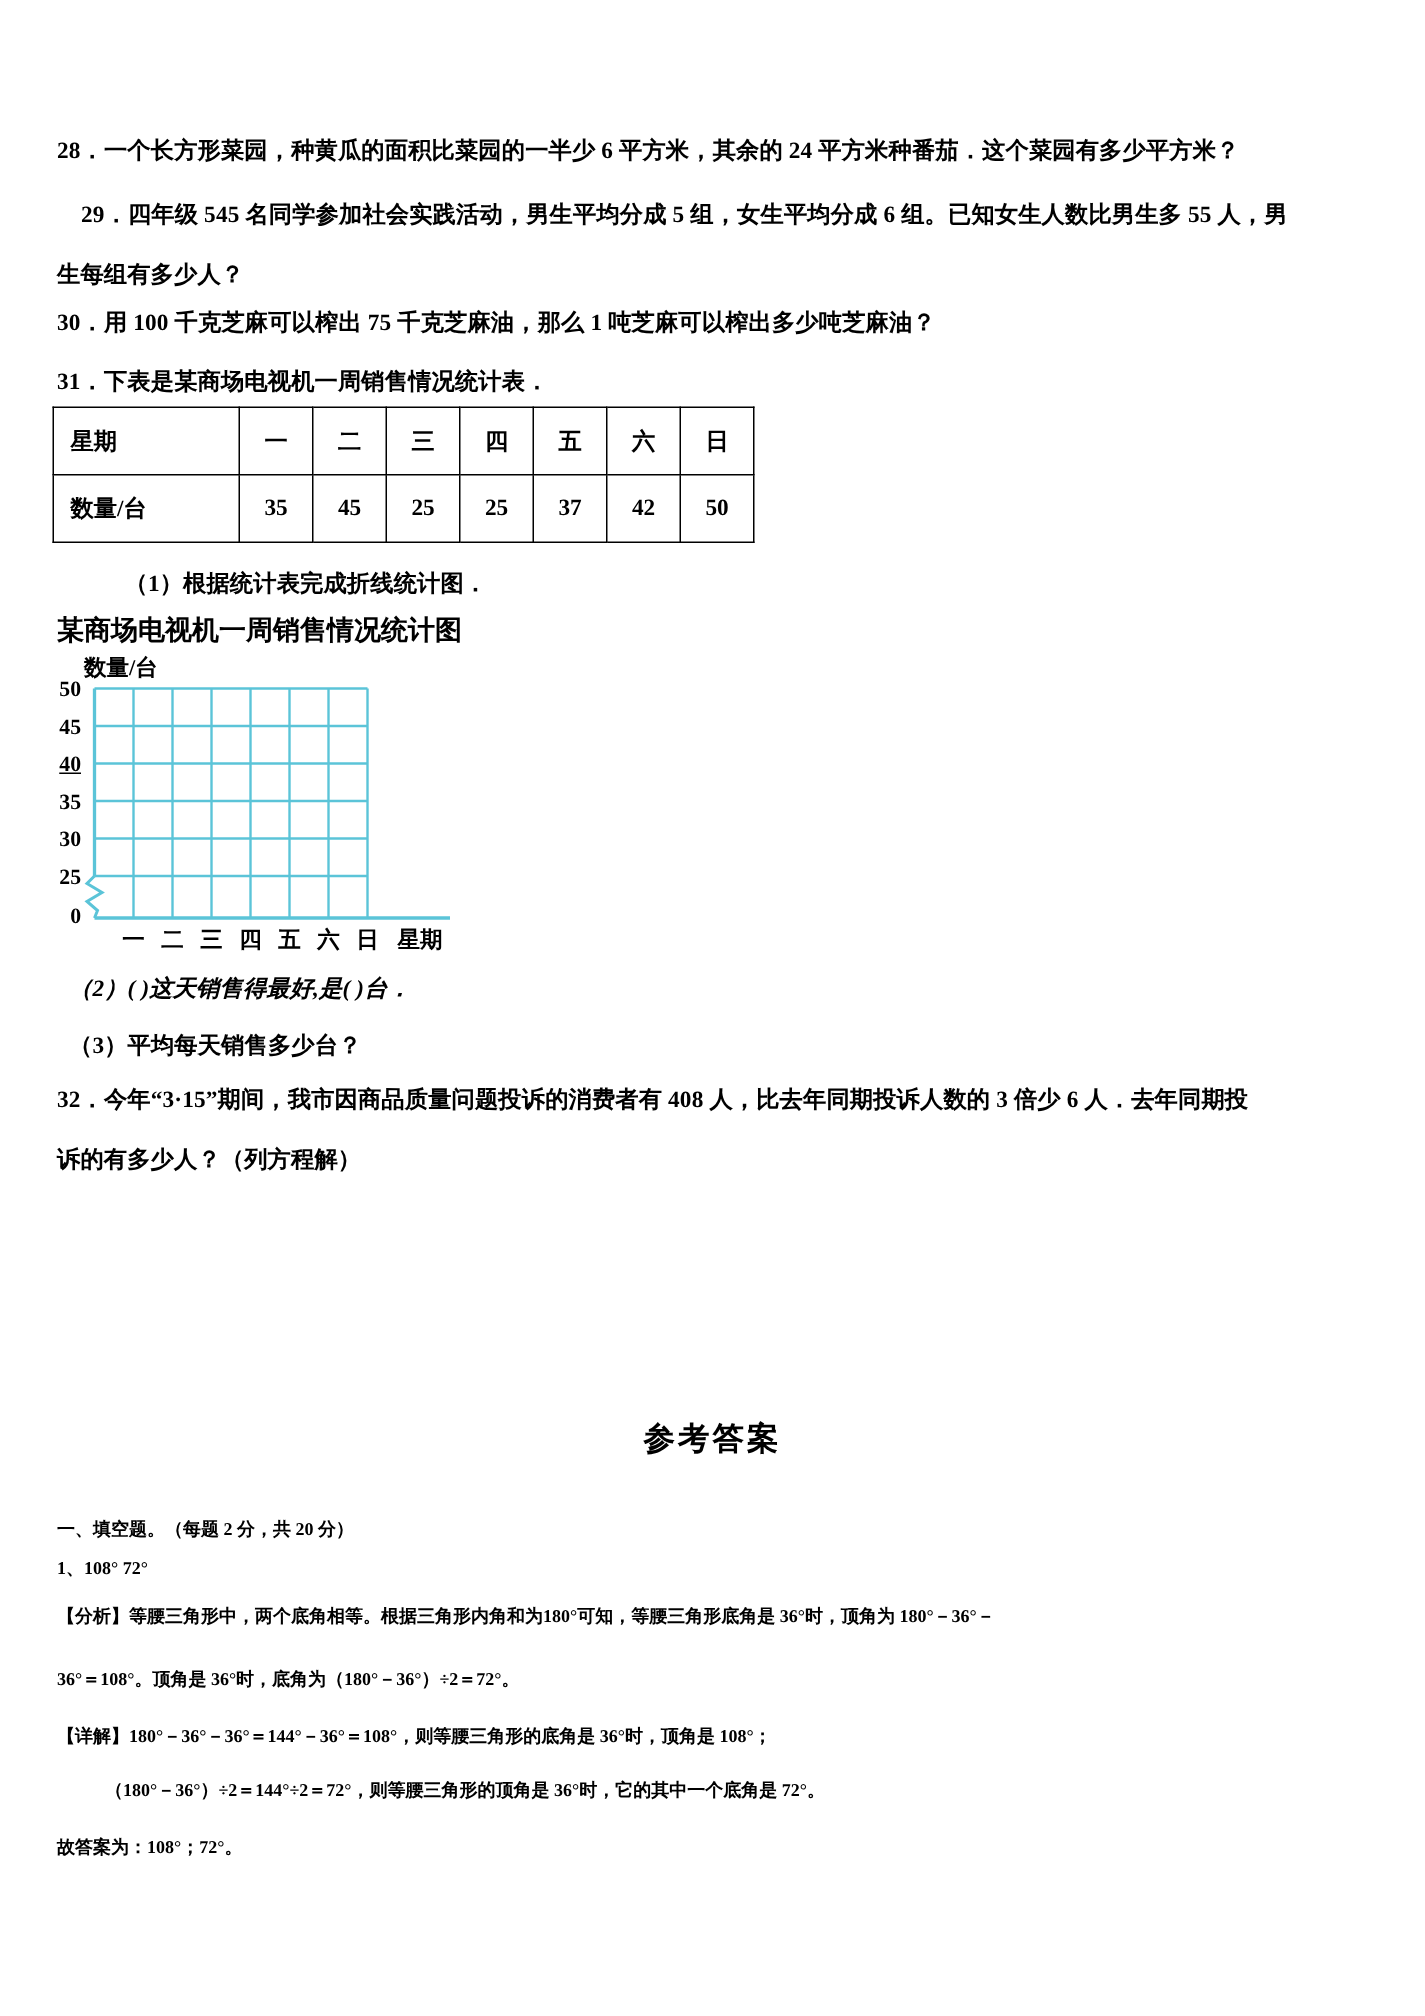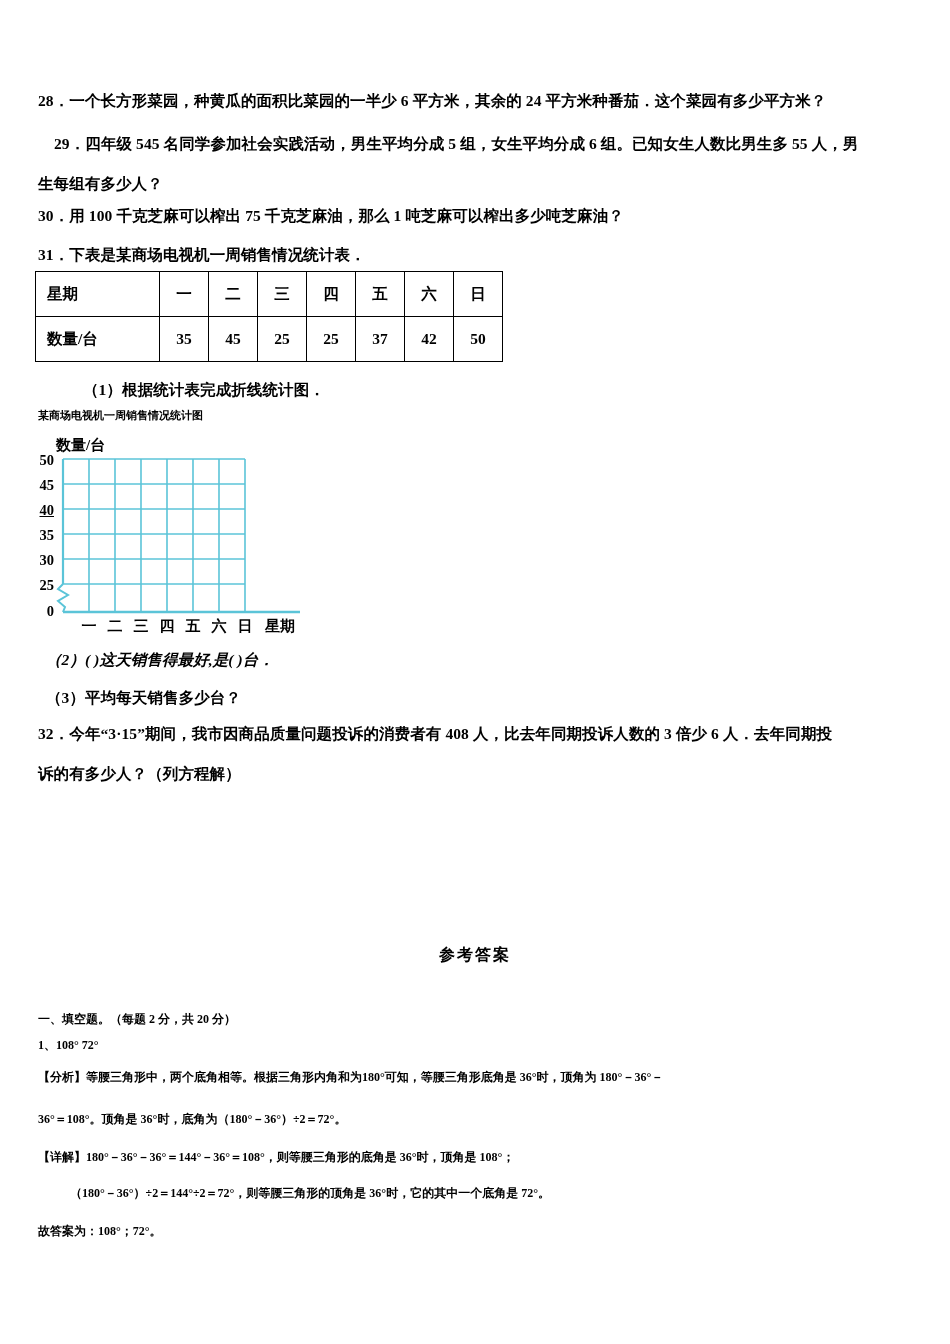--- a/index.html
+++ b/index.html
@@ -57,21 +57,21 @@
   .stat-table td.data-cell {
     width: 48px;
   }
 
   
   .chart-wrap {
     position: absolute;
   }
   .chart-title {
     position: absolute;
-    font-size: 11px;
+    font-size: 18px;
     font-weight: bold;
     white-space: nowrap;
   }
   .axis-name {
     position: absolute;
     font-size: 15px;
     font-weight: bold;
     white-space: nowrap;
   }
   .ytick {
@@ -95,21 +95,21 @@
     top: 0;
     overflow: visible;
   }
 
   
   .section-heading {
     position: absolute;
     width: 950px;
     left: 0;
     text-align: center;
-    font-size: 16px;
+    font-size: 21px;
     font-weight: bold;
     letter-spacing: 2px;
   }
   .aline {
     position: absolute;
     font-size: 12px;
     font-weight: bold;
     line-height: 1.55;
     white-space: nowrap;
   }

